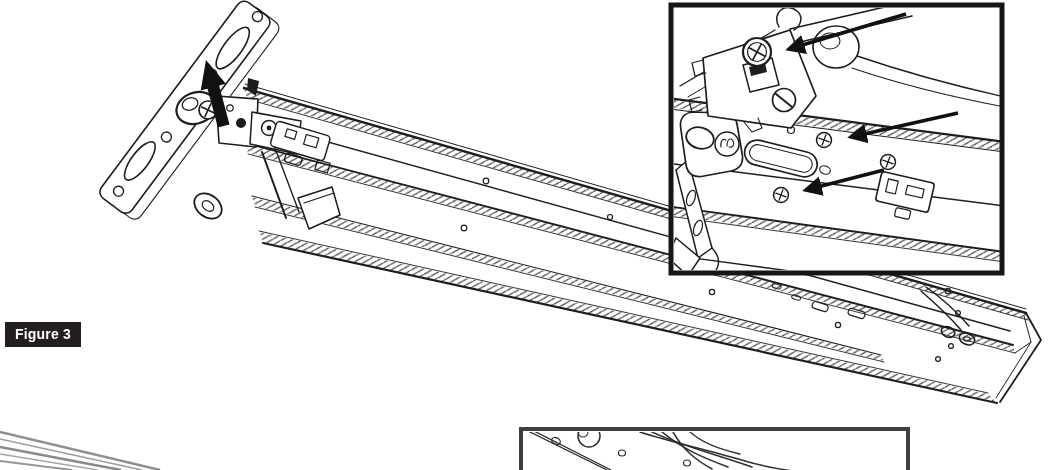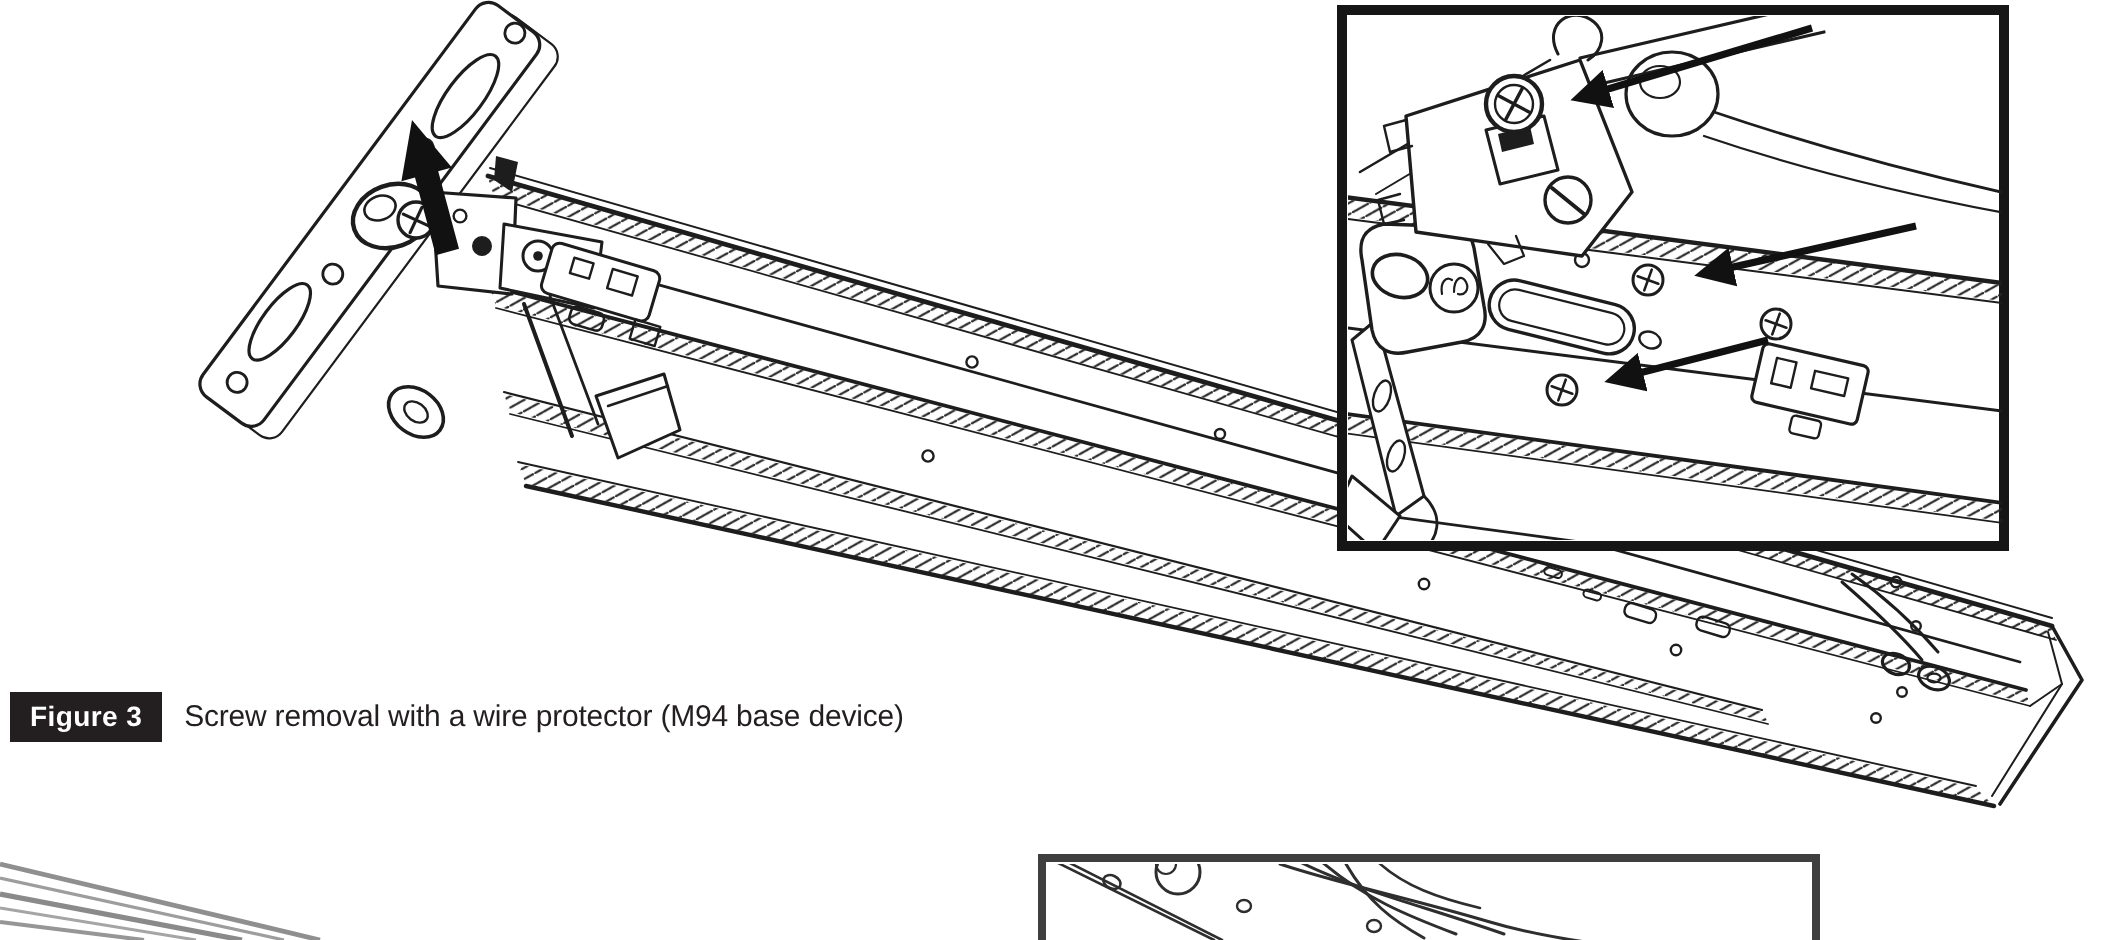--- a/index.html
+++ b/index.html
@@ -14,21 +14,21 @@
   html,body{margin:0;padding:0;background:#e8e8e8;}
   .page{
     position:relative;
     width:1052px;height:470px;
     background:var(--page-bg);
     overflow:hidden;
     font-family:"Liberation Sans", sans-serif;
   }
   .art{position:absolute;left:0;top:0;display:block;}
   .caption{
-    position:absolute;left:5px;top:346px;
+    position:absolute;left:5px;top:322px;
     display:flex;align-items:center;gap:11px;
     white-space:nowrap;
   }
   .badge{
     background:var(--badge-bg);color:var(--badge-text);
     font-size:14px;font-weight:bold;line-height:1;
     padding:5px 10px 6px 10px;letter-spacing:0.2px;
   }
   .caption-text{
     color:var(--caption-text);
@@ -288,16 +288,15 @@
           <path d="M661,431 C682,449 704,458 728,467"></path>
           <path d="M673,432 C684,451 696,460 712,469"></path>
           <path d="M689,431 C702,443 719,449 740,454" stroke-width="1.3"></path>
         </g>
       </g>
     </g>
   </svg>
 
   <div class="caption">
     <span class="badge">Figure 3</span>
-    <span class="caption-text">Screw removal with a wire protector (M94 base device)</span>
   </div>
 
 </div>
 
 </body></html>

